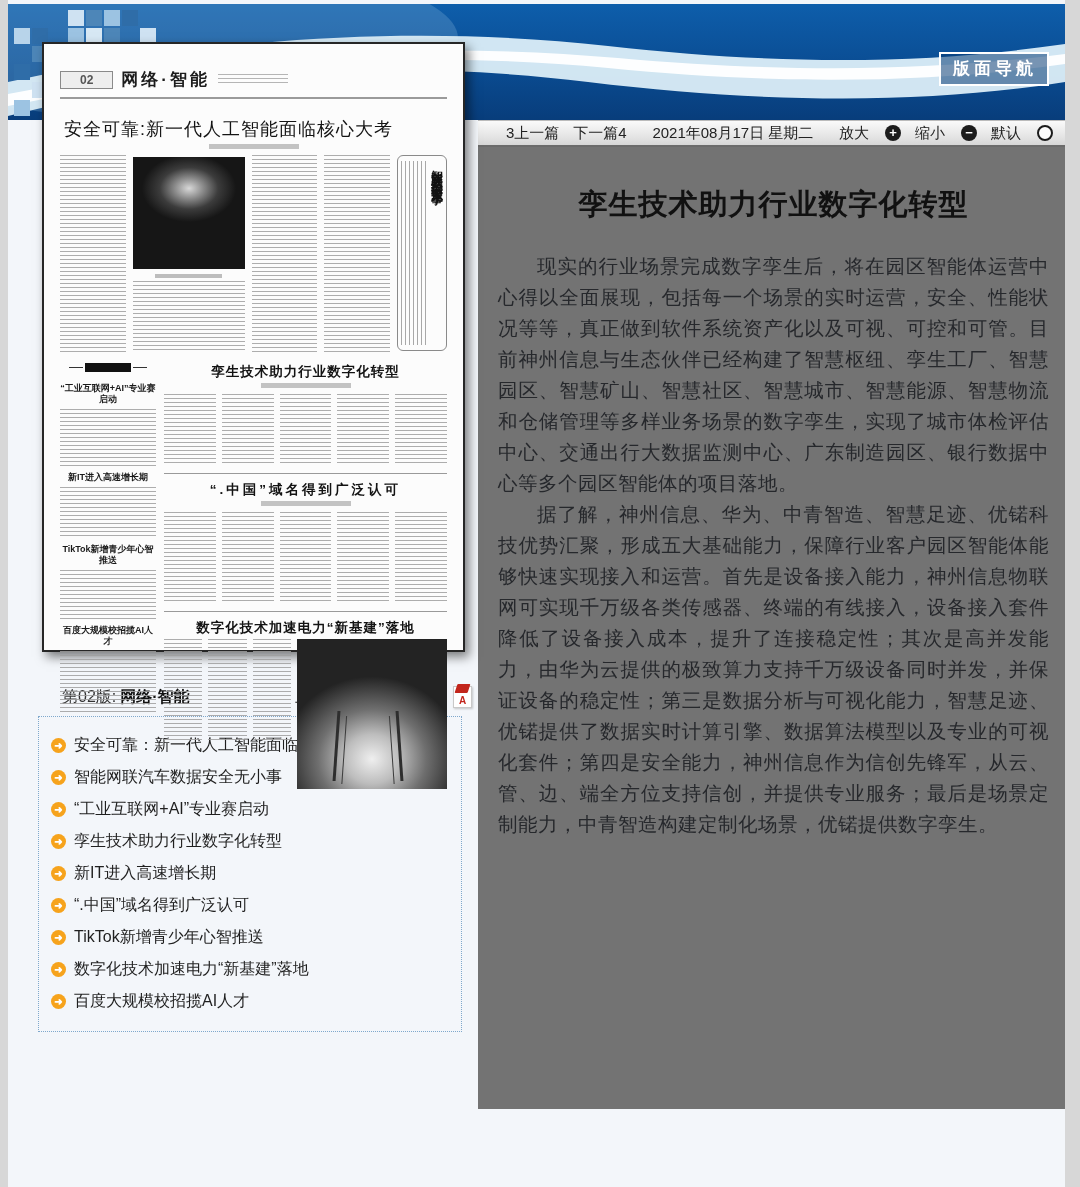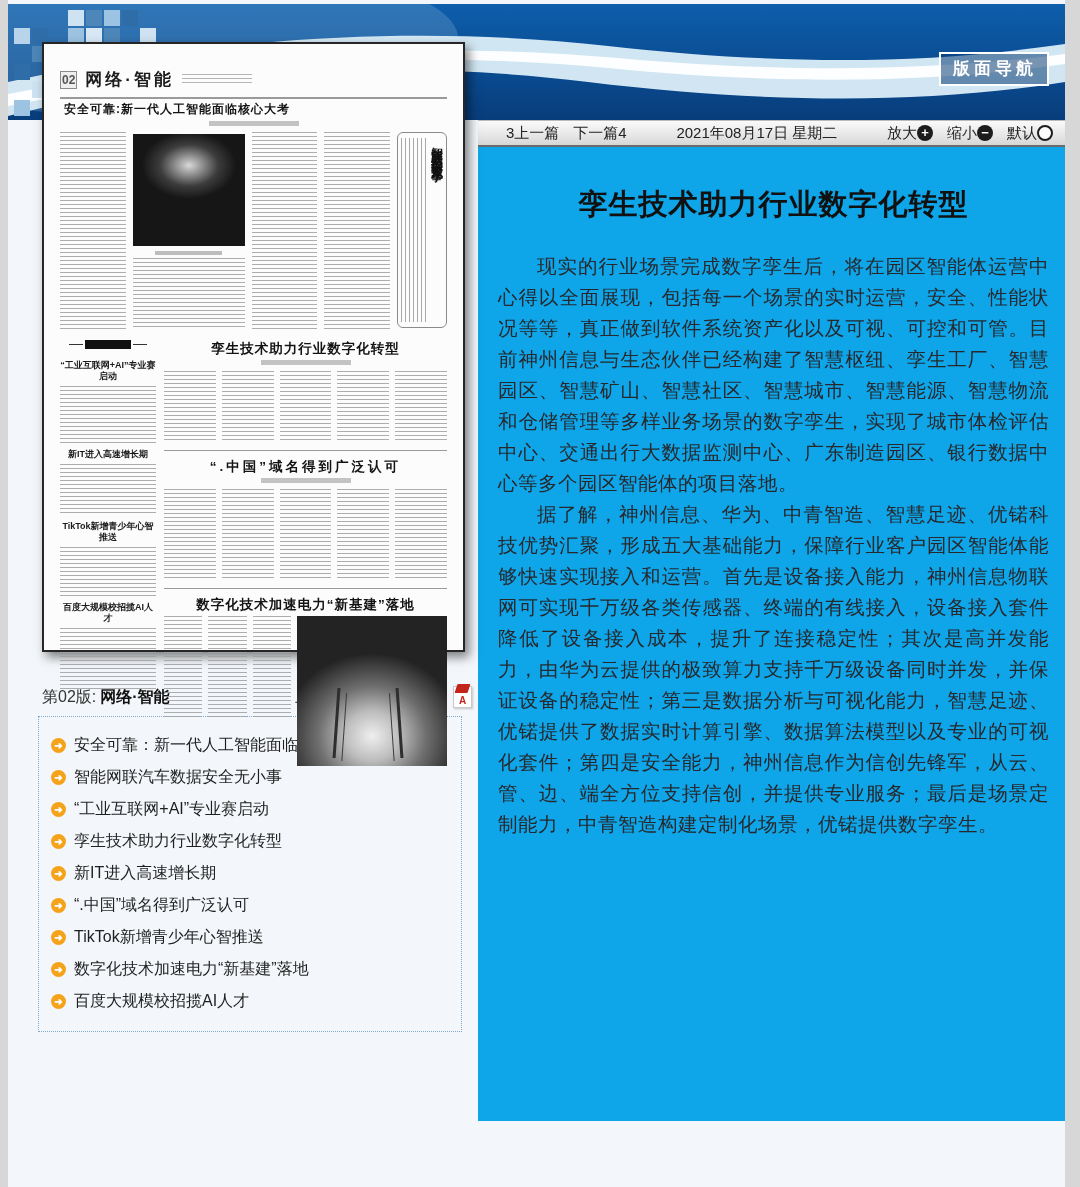--- a/index.html
+++ b/index.html
@@ -21,32 +21,32 @@
   .banner svg { display:block; width:100%; height:116px; }
   .nav-btn {
     position:absolute; top:48px; right:16px;
     border:2px solid #fff; color:#fff; background:rgba(10,60,116,.55);
     font-size:17px; font-weight:bold; letter-spacing:4px;
     padding:3px 10px 4px 12px; cursor:pointer;
   }
   
   .columns { display:flex; align-items:flex-start; }
   .left-col { width:470px; flex:0 0 470px; position:relative; }
-  .right-col { flex:1; background:#0ea5e9; padding-bottom:22px; }
+  .right-col { flex:1; background:#737373; padding-bottom:10px; }
 
   
   .toolbar {
     height:27px; display:flex; align-items:center; justify-content:space-between;
     background:linear-gradient(180deg,#fafafa 0%,#e3e3e3 70%,#d6d6d6 100%);
     border-top:1px solid #bbb; border-bottom:2px solid #6b6b6b;
     padding:0 12px 0 28px; font-size:15px; color:#222;
   }
   .toolbar .grp { display:flex; align-items:center; gap:14px; }
   .tool-link { cursor:pointer; }
-  .zoomctl { display:flex; align-items:center; gap:0; cursor:pointer; }
+  .zoomctl { display:flex; align-items:center; gap:16px; cursor:pointer; }
   .zi {
     display:inline-flex; width:16px; height:16px; border-radius:50%;
     background:#1c1c1c; color:#fff; font-size:13px; line-height:14px;
     align-items:center; justify-content:center; font-weight:bold;
   }
   .zi.empty { background:#fdfdfd; border:2px solid #1c1c1c; }
 
   
   .article { padding:20px 16px 0 20px; min-height:952px; }
   .article h1 {
@@ -59,25 +59,25 @@
   }
 
   
   .thumb {
     position:relative; margin:-78px 0 0 34px; width:423px; height:610px;
     background:#fcfcfc; border:2px solid #262626;
     box-shadow:4px 5px 10px rgba(0,0,0,.5);
     padding:24px 16px 10px 16px; cursor:pointer;
   }
   .masthead { display:flex; align-items:center; gap:8px; border-bottom:2px solid #9a9a9a; padding-bottom:6px; }
-  .pno { border:1px solid #8a8a8a; color:#555; font-size:12px; font-weight:bold; padding:1px 1px; background:#eee; }
+  .pno { border:1px solid #8a8a8a; color:#555; font-size:12px; font-weight:bold; padding:1px 19px; background:#eee; }
   .mast-title { font-size:17px; font-weight:bold; color:#1c1c1c; letter-spacing:3px; }
   .mast-meta { width:70px; height:12px; background:repeating-linear-gradient(180deg,#b5b5b5 0 1px,transparent 1px 4px); }
 
-  .hl1 { text-align:left; font-size:12px; font-weight:bold; color:#141414; margin:2px 0 3px 4px; letter-spacing:1px; }
+  .hl1 { text-align:left; font-size:18px; font-weight:normal; color:#141414; margin:18px 0 3px 4px; letter-spacing:1px; }
   .byline { width:90px; height:5px; margin:0 auto 6px; background:#c3c3c3; }
 
   .sec1 { display:flex; gap:7px; height:198px; }
   .ft { flex:1; background:repeating-linear-gradient(180deg,#9f9f9f 0 1px,transparent 1px 4px); opacity:.85; }
   .ftv { background:repeating-linear-gradient(90deg,#a8a8a8 0 1px,transparent 1px 4px); }
   .face-img {
     flex:0 0 112px; height:160px; margin-top:2px;
     background:
       radial-gradient(ellipse 42% 30% at 50% 28%, #d8d8d8 0%, #8c8c8c 30%, #3c3c3c 62%, #161616 100%),
       linear-gradient(180deg,#1a1a1a,#444);
@@ -118,21 +118,21 @@
   }
   .tower-img:before,.tower-img:after {
     content:""; position:absolute; bottom:8px; width:3px; height:70px; background:#2e2e2e;
   }
   .tower-img:before { left:38px; transform:skewX(-4deg); box-shadow:8px 4px 0 -1px #3a3a3a; }
   .tower-img:after { right:46px; transform:skewX(4deg); box-shadow:-8px 4px 0 -1px #3a3a3a; }
   .tower-wrap { flex:0 0 150px; display:flex; flex-direction:column; }
 
   
   .pagenav {
-    display:flex; align-items:center; margin:34px 6px 8px 34px; font-size:16px;
+    display:flex; align-items:center; margin:34px 6px 8px 54px; font-size:16px;
   }
   .pagenav .ed-label { color:#333; }
   .pagenav .ed-name { font-weight:bold; color:#111; margin-left:4px; }
   .pagenav .spacer { flex:1; }
   .pagenav .pn-link { cursor:pointer; color:#222; margin-left:14px; }
   .pdf-icon {
     width:19px; height:22px; background:#fff; border:1px solid #c9c9c9; margin-left:16px;
     position:relative; cursor:pointer; box-shadow:1px 1px 2px rgba(0,0,0,.2);
   }
   .pdf-icon:before {

